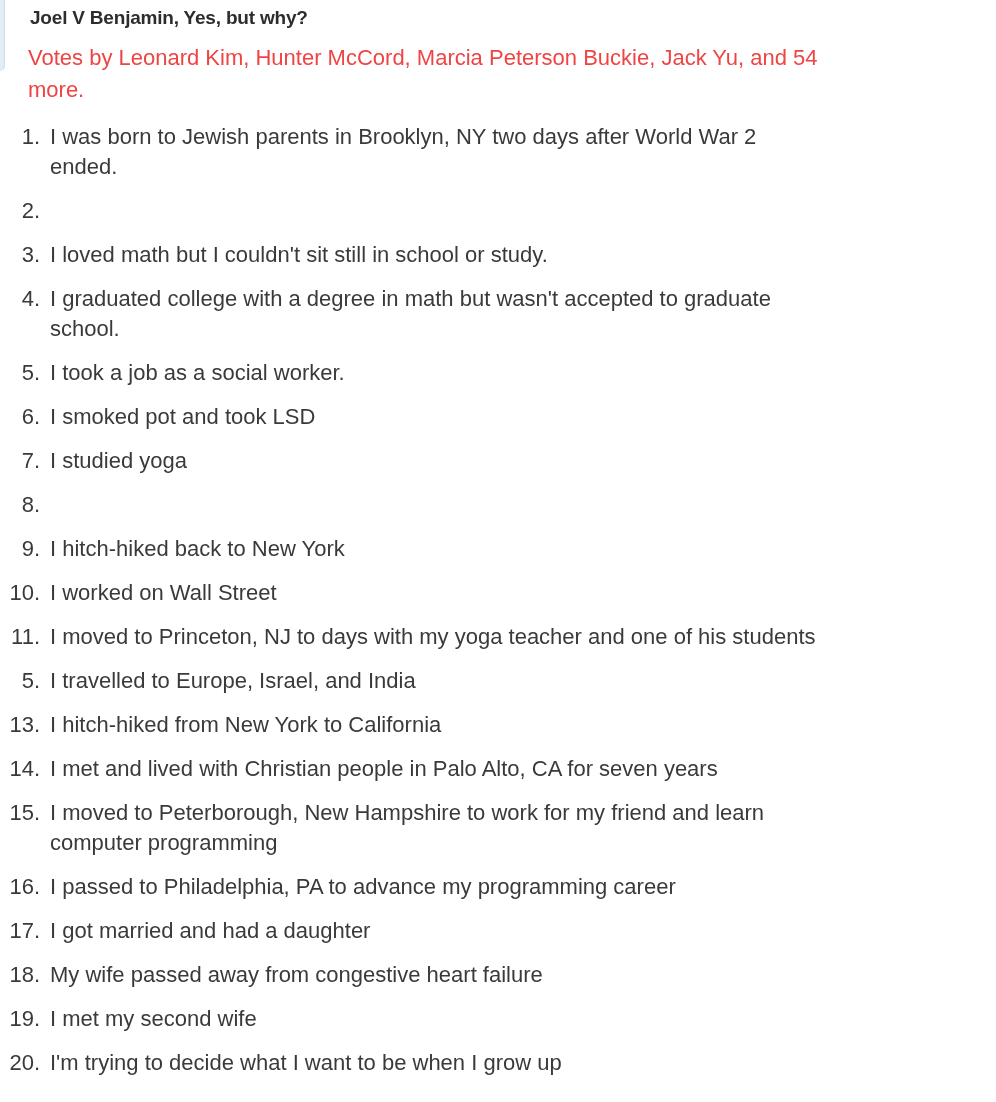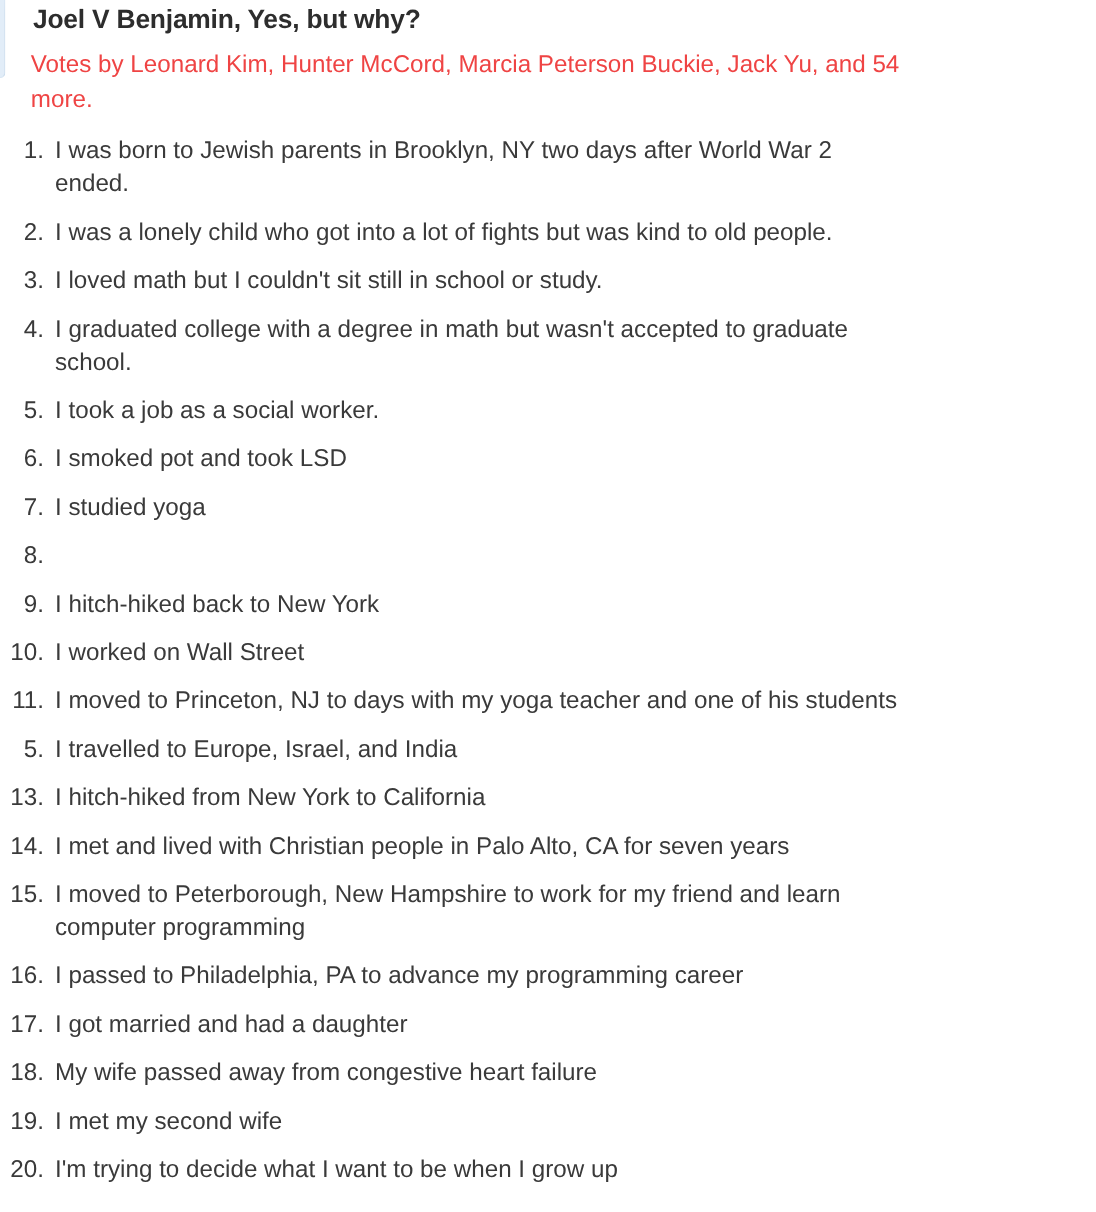--- a/index.html
+++ b/index.html
@@ -21,21 +21,21 @@
     top: 0;
     width: 4px;
     height: 70px;
     background: #e2edf8;
     border-right: 1px solid #ccdded;
     border-bottom: 1px solid #d8e6f3;
     border-bottom-right-radius: 6px;
   }
   .post-title {
     margin: 4px 20px 0 30px;
-    font-size: 24px;
+    font-size: 19px;
     line-height: 28px;
     font-weight: bold;
     color: #2d2d2d;
     letter-spacing: -0.2px;
   }
   .votes {
     margin: 10px 20px 0 28px;
     font-size: 22px;
     line-height: 32px;
     color: #ef4444;
@@ -73,21 +73,20 @@
   <p class="votes">Votes by Leonard Kim, Hunter McCord, Marcia Peterson Buckie, Jack Yu, and 54
 more.</p>
   <ol class="story-list">
       <li class="story-item">
         <span class="item-number">1.</span>
         <span class="item-text">I was born to Jewish parents in Brooklyn, NY two days after World War 2
 ended.</span>
       </li>
       <li class="story-item">
         <span class="item-number">2.</span>
-        <span class="item-text">I was a lonely child who got into a lot of fights but was kind to old people.</span>
       </li>
       <li class="story-item">
         <span class="item-number">3.</span>
         <span class="item-text">I loved math but I couldn't sit still in school or study.</span>
       </li>
       <li class="story-item">
         <span class="item-number">4.</span>
         <span class="item-text">I graduated college with a degree in math but wasn't accepted to graduate
 school.</span>
       </li>

